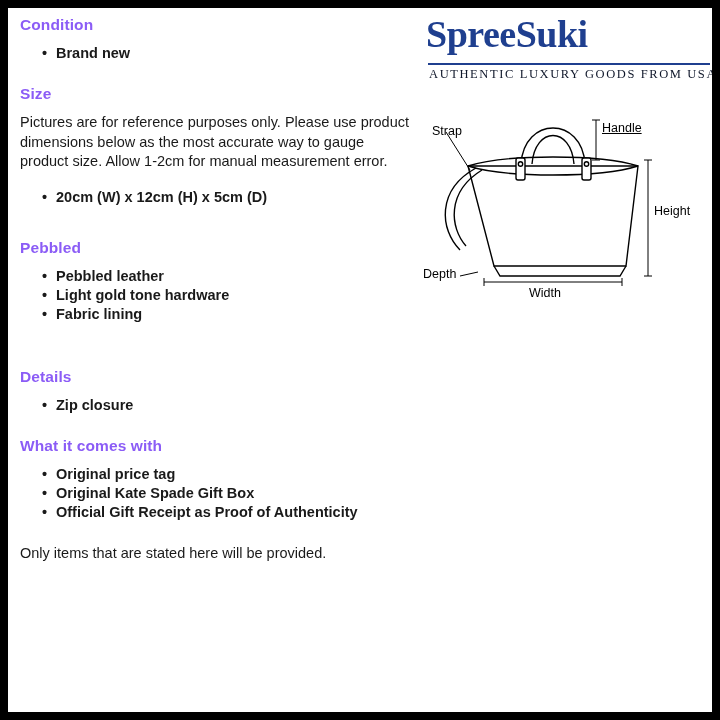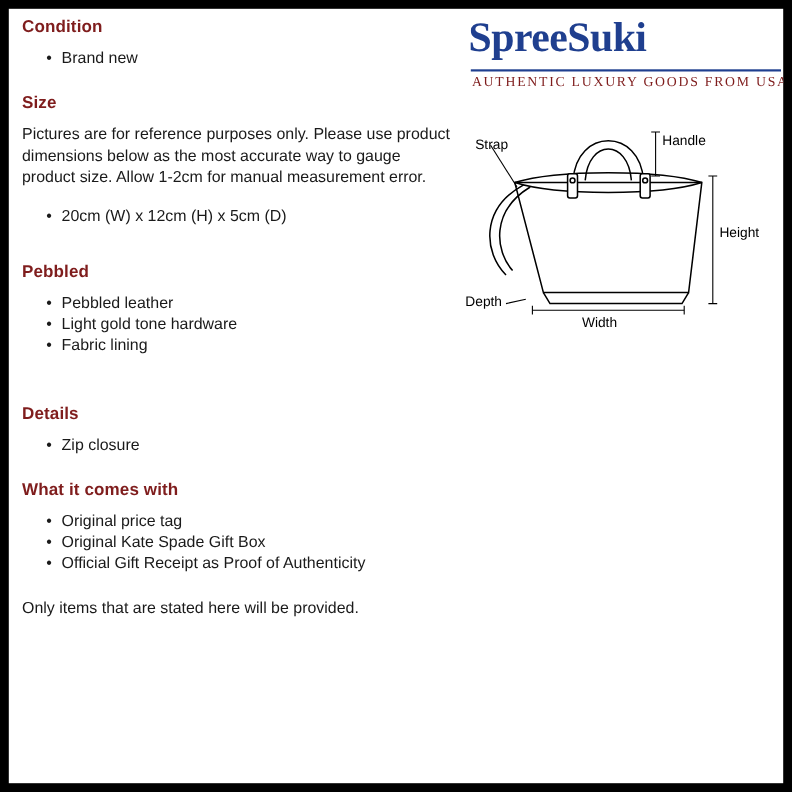--- a/index.html
+++ b/index.html
@@ -24,31 +24,32 @@
   }
   .content {
     position: absolute;
     left: 12px;
     top: 8px;
     width: 400px;
   }
   h3.section {
     font-size: 15.5px;
     font-weight: bold;
-    color: #7f1d1d;
+    color: #8b5cf6;
     margin: 0 0 10px 0;
     letter-spacing: 0.1px;
   }
   .spacer-lg { height: 22px; }
   .spacer-md { height: 16px; }
   .spacer-sm { height: 10px; }
   ul.bullets {
     list-style: none;
     margin: 0 0 0 22px;
     padding: 0;
+    font-weight: bold;
   }
   ul.bullets li {
     font-size: 14.5px;
     color: #1a1a1a;
     line-height: 19px;
     position: relative;
     padding-left: 14px;
     margin-bottom: 0px;
   }
   ul.bullets li:before {
@@ -83,21 +84,21 @@
     color: #1f3f8f;
     letter-spacing: -0.5px;
     white-space: nowrap;
   }
   .logo-sub {
     position: absolute;
     left: 3px;
     top: 55px;
     font-family: "Liberation Serif", serif;
     font-size: 12.5px;
-    color: #7f1d1d;
+    color: #0f172a;
     letter-spacing: 1.6px;
     white-space: nowrap;
   }
   .logo-rule {
     position: absolute;
     left: 2px;
     top: 51px;
     width: 282px;
     height: 2px;
     background: #1f3f8f;
@@ -165,21 +166,21 @@
         <path d="M68 188 L206 188"></path>
         <path d="M68 184 L68 192"></path>
         <path d="M206 184 L206 192"></path>
 
         <path d="M44 182 L62 178"></path>
 
         <path d="M30 38 L54 76"></path>
       </g>
     </svg>
     <div class="dlabel" style="left:16px; top:30px;">Strap</div>
-    <div class="dlabel" style="left:186px; top:27px;">Handle</div>
+    <div class="dlabel" style="left:186px; top:27px;text-decoration:underline;">Handle</div>
     <div class="dlabel" style="left:238px; top:110px;">Height</div>
     <div class="dlabel" style="left:7px; top:173px;text-align:right;">Depth</div>
     <div class="dlabel" style="left:113px; top:192px;">Width</div>
   </div>
 
   <div class="content">
 
     <h3 class="section">Condition</h3>
     <ul class="bullets">
       <li>Brand new</li>

